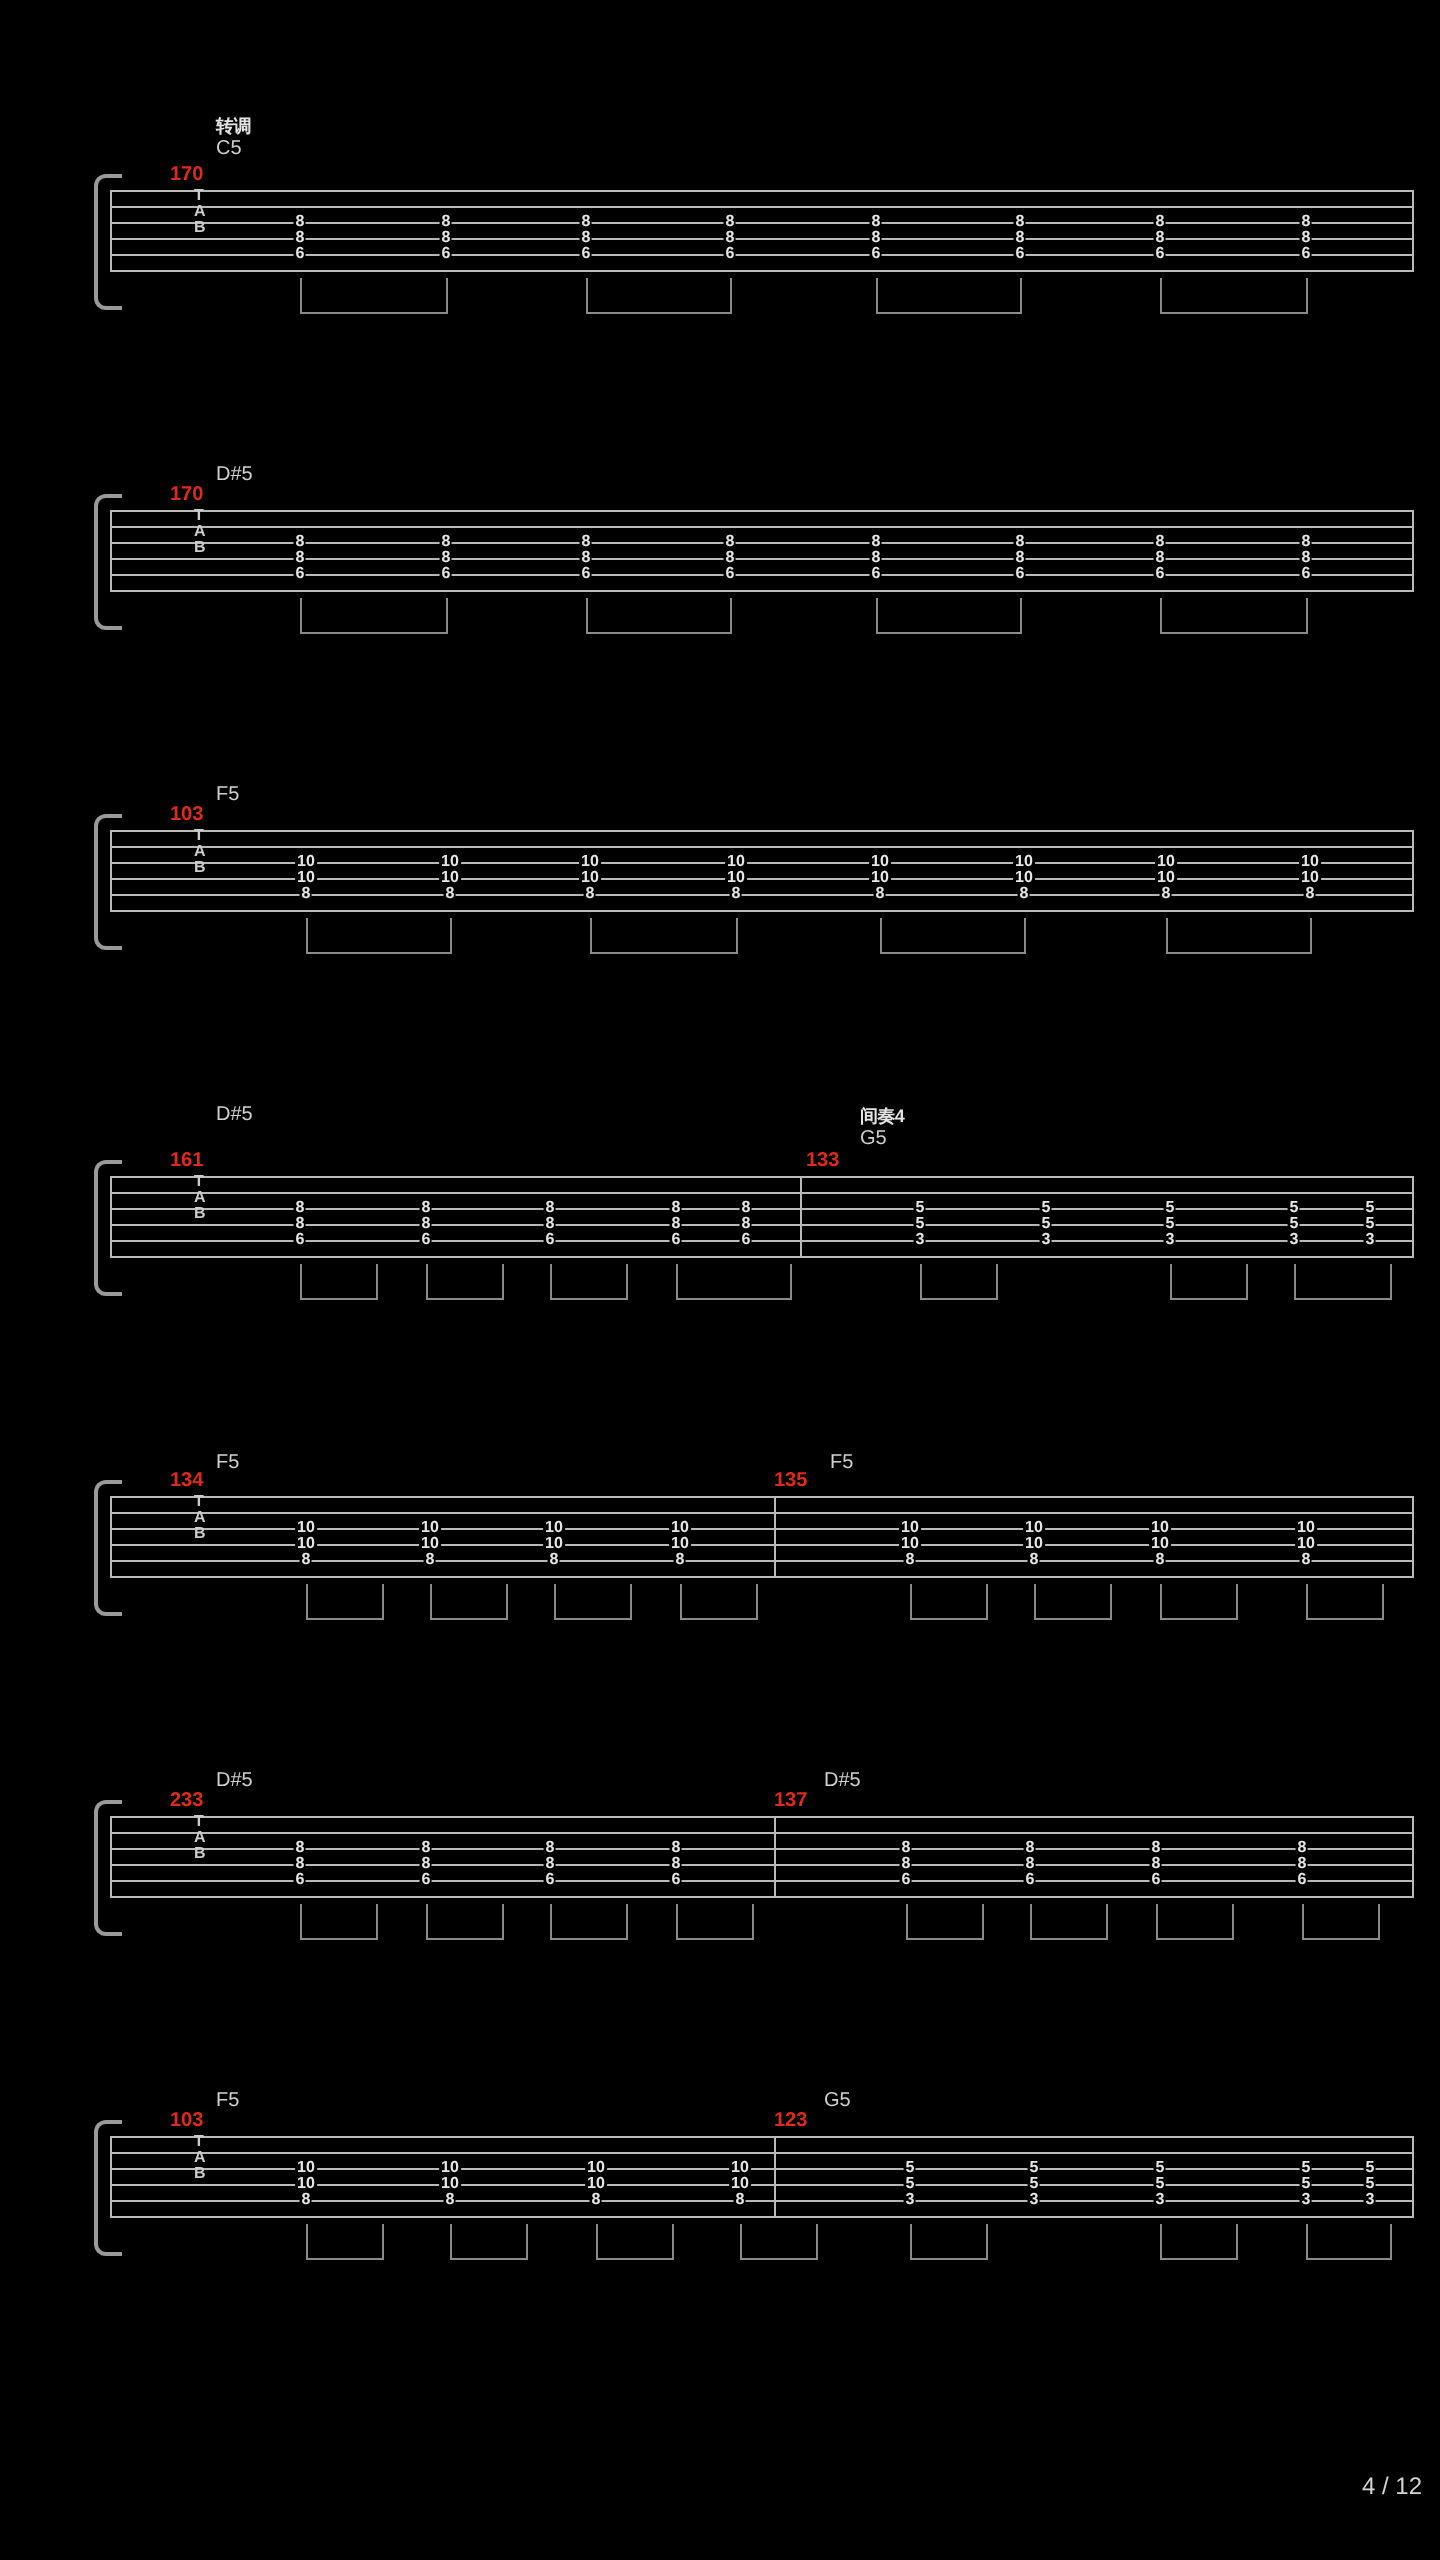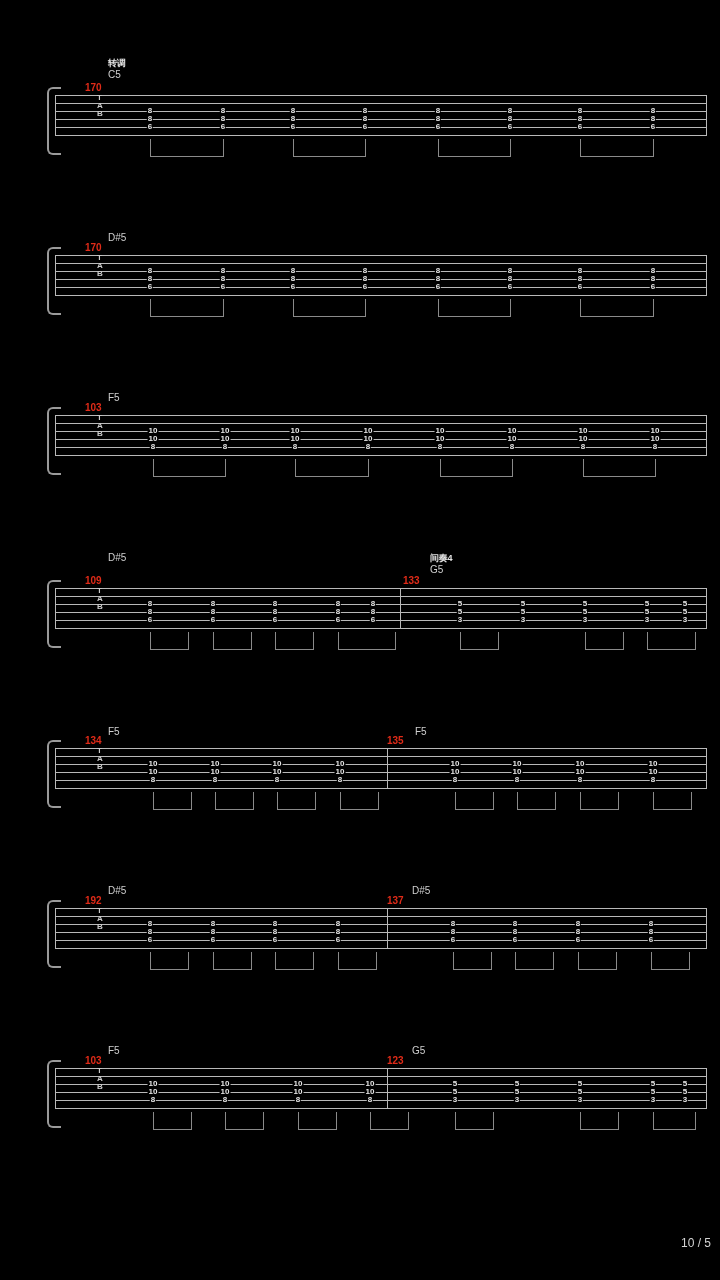--- a/index.html
+++ b/index.html
@@ -351,21 +351,21 @@
       </div>
       <div class="system" style="top: 588px;">
         <div class="annotation" style="left: 93px; top: -36px;">
           <span class="section-title"></span>
           <span class="chord-name">D#5</span>
         </div>
         <div class="annotation" style="left: 415px; top: -36px;">
           <span class="section-title">间奏4</span>
           <span class="chord-name">G5</span>
         </div>
-        <div class="bar-number" style="left: 70px; top: -13px;">109</div>
+        <div class="bar-number" style="left: 70px; top: -13px;">161</div>
         <div class="bar-number" style="left: 388px; top: -13px;">133</div>
         <div class="brace" style="top: -8px;"></div>
         <div class="staff" style="top: 0px;">
           <div class="line l0"></div>
           <div class="line l1"></div>
           <div class="line l2"></div>
           <div class="line l3"></div>
           <div class="line l4"></div>
           <div class="line l5"></div>
           <div class="endbar start"></div>
@@ -512,21 +512,21 @@
       </div>
       <div class="system" style="top: 908px;">
         <div class="annotation" style="left: 93px; top: -23px;">
           <span class="section-title"></span>
           <span class="chord-name">D#5</span>
         </div>
         <div class="annotation" style="left: 397px; top: -23px;">
           <span class="section-title"></span>
           <span class="chord-name">D#5</span>
         </div>
-        <div class="bar-number" style="left: 70px; top: -13px;">192</div>
+        <div class="bar-number" style="left: 70px; top: -13px;">233</div>
         <div class="bar-number" style="left: 372px; top: -13px;">137</div>
         <div class="brace" style="top: -8px;"></div>
         <div class="staff" style="top: 0px;">
           <div class="line l0"></div>
           <div class="line l1"></div>
           <div class="line l2"></div>
           <div class="line l3"></div>
           <div class="line l4"></div>
           <div class="line l5"></div>
           <div class="endbar start"></div>
@@ -662,14 +662,14 @@
           <div class="beam" style="left: 400px; width: 38px;"></div>
           <div class="stem" style="left: 525px;"></div>
           <div class="stem" style="left: 563px;"></div>
           <div class="beam" style="left: 525px; width: 38px;"></div>
           <div class="stem" style="left: 598px;"></div>
           <div class="stem" style="left: 640px;"></div>
           <div class="beam" style="left: 598px; width: 42px;"></div>
         </div>
       </div>
     </div>
-  <div class="page-footer">10 / 5</div>
+  <div class="page-footer">4 / 12</div>
 </div>
 
 </body></html>

